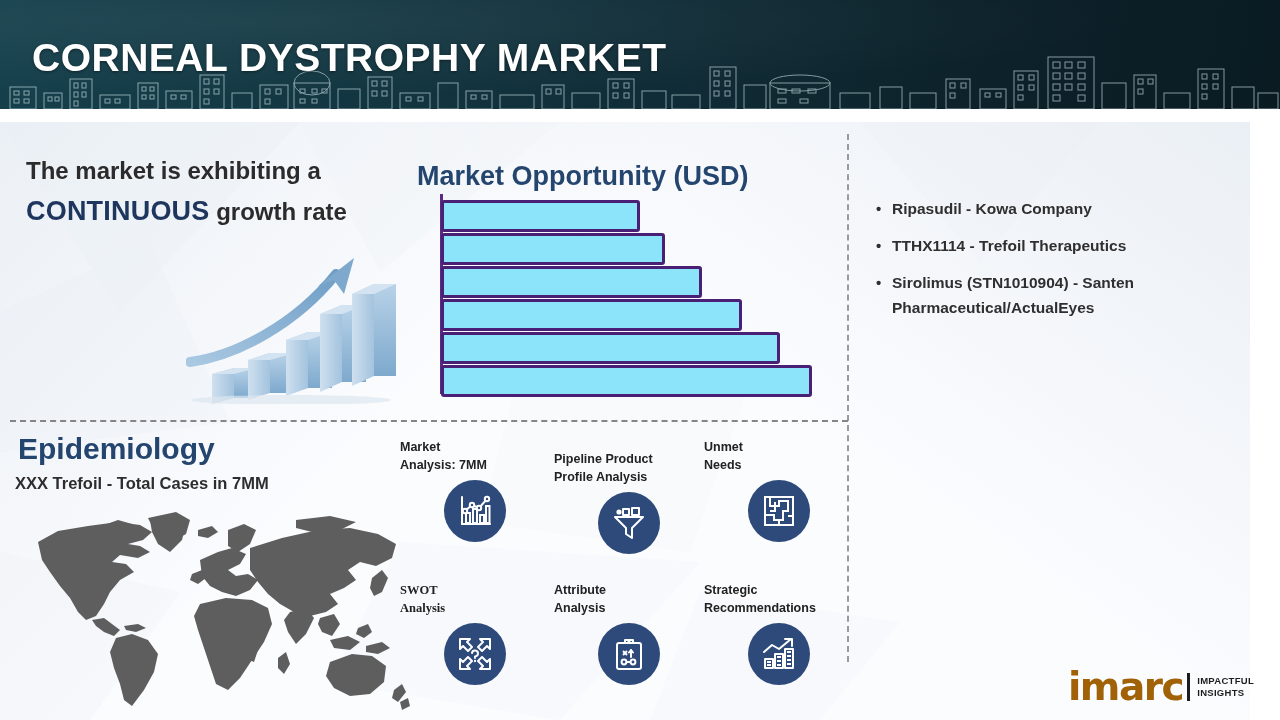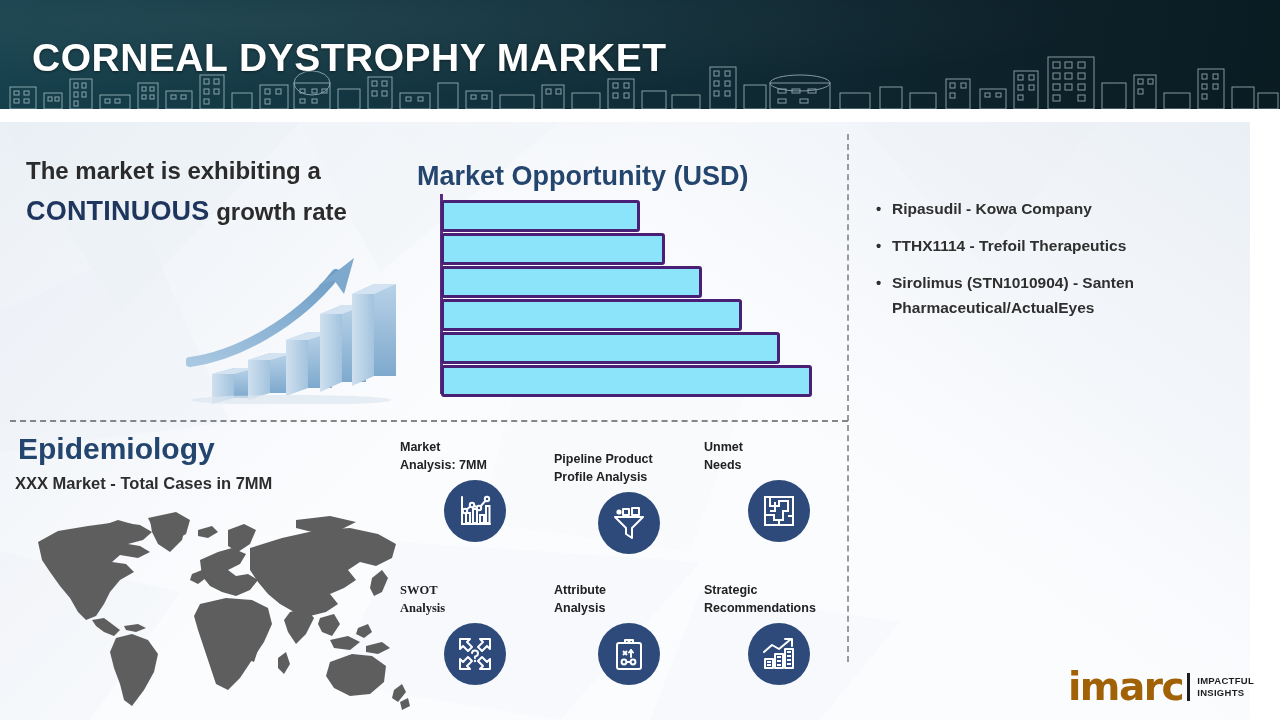--- a/index.html
+++ b/index.html
@@ -343,21 +343,21 @@
       <span class="pipe-bullet">•</span>
       <span>TTHX1114 - Trefoil Therapeutics</span>
     </div>
     <div class="pipe-item">
       <span class="pipe-bullet">•</span>
       <span>Sirolimus (STN1010904) - Santen Pharmaceutical/ActualEyes</span>
     </div>
   </div>
 
   <div class="epi-title" style="top:310px;">Epidemiology</div>
-  <div class="epi-sub" style="top:352px;">XXX Market - Total Cases in  7MM</div>
+  <div class="epi-sub" style="top:352px;">XXX Trefoil - Total Cases in  7MM</div>
 
   <svg class="worldmap" style="top:378px;" viewBox="0 0 420 216">
     <g fill="#5e5e5e">
 
       <path d="M38,42 L58,31 L88,26 L118,22 L140,25 L152,32 L143,40 L128,44 L140,46 L150,52 L138,58 L120,55 L112,62 L126,64 L134,72 L120,80 L110,92 L104,104 L96,116 L86,120 L78,112 L70,98 L60,86 L50,72 L42,60 Z"></path>
       <path d="M96,28 L118,20 L132,24 L124,32 L106,34 Z"></path>
       <path d="M150,20 L172,16 L186,24 L182,40 L170,52 L158,44 L152,32 Z"></path>
 
       <path d="M92,120 L104,118 L112,124 L120,130 L114,136 L104,132 L96,126 Z"></path>
       <path d="M124,126 L138,124 L146,128 L136,132 L126,130 Z"></path>

